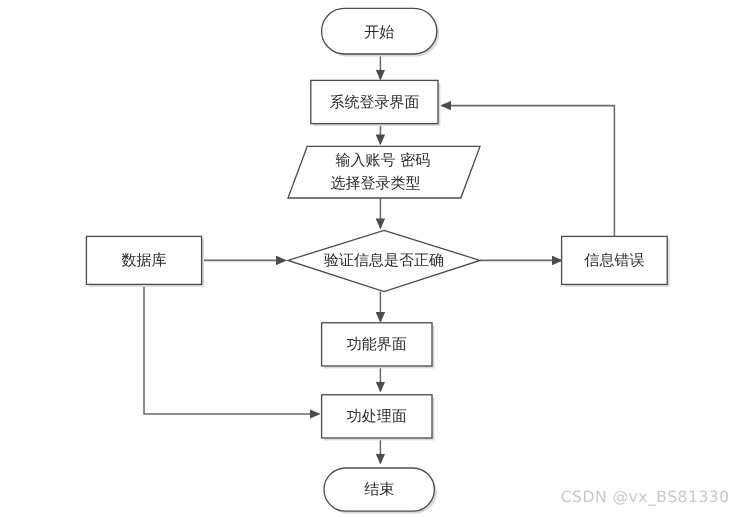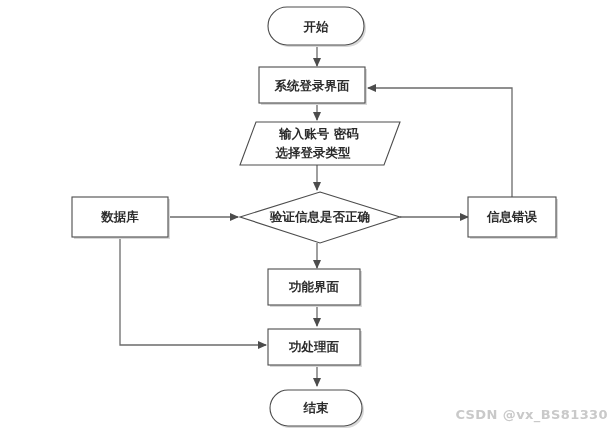--- a/index.html
+++ b/index.html
@@ -9,21 +9,20 @@
   }
   body {
     font-family: "DejaVu Sans", "Liberation Sans", sans-serif;
   }
   #canvas {
     position: relative;
     width: 616px;
     height: 431px;
     background: #ffffff;
     overflow: hidden;
-    font-weight: bold;
   }
   #flow-svg {
     position: absolute;
     top: 0;
     left: 0;
     width: 616px;
     height: 431px;
   }
   .node-shape {
     fill: #ffffff;

